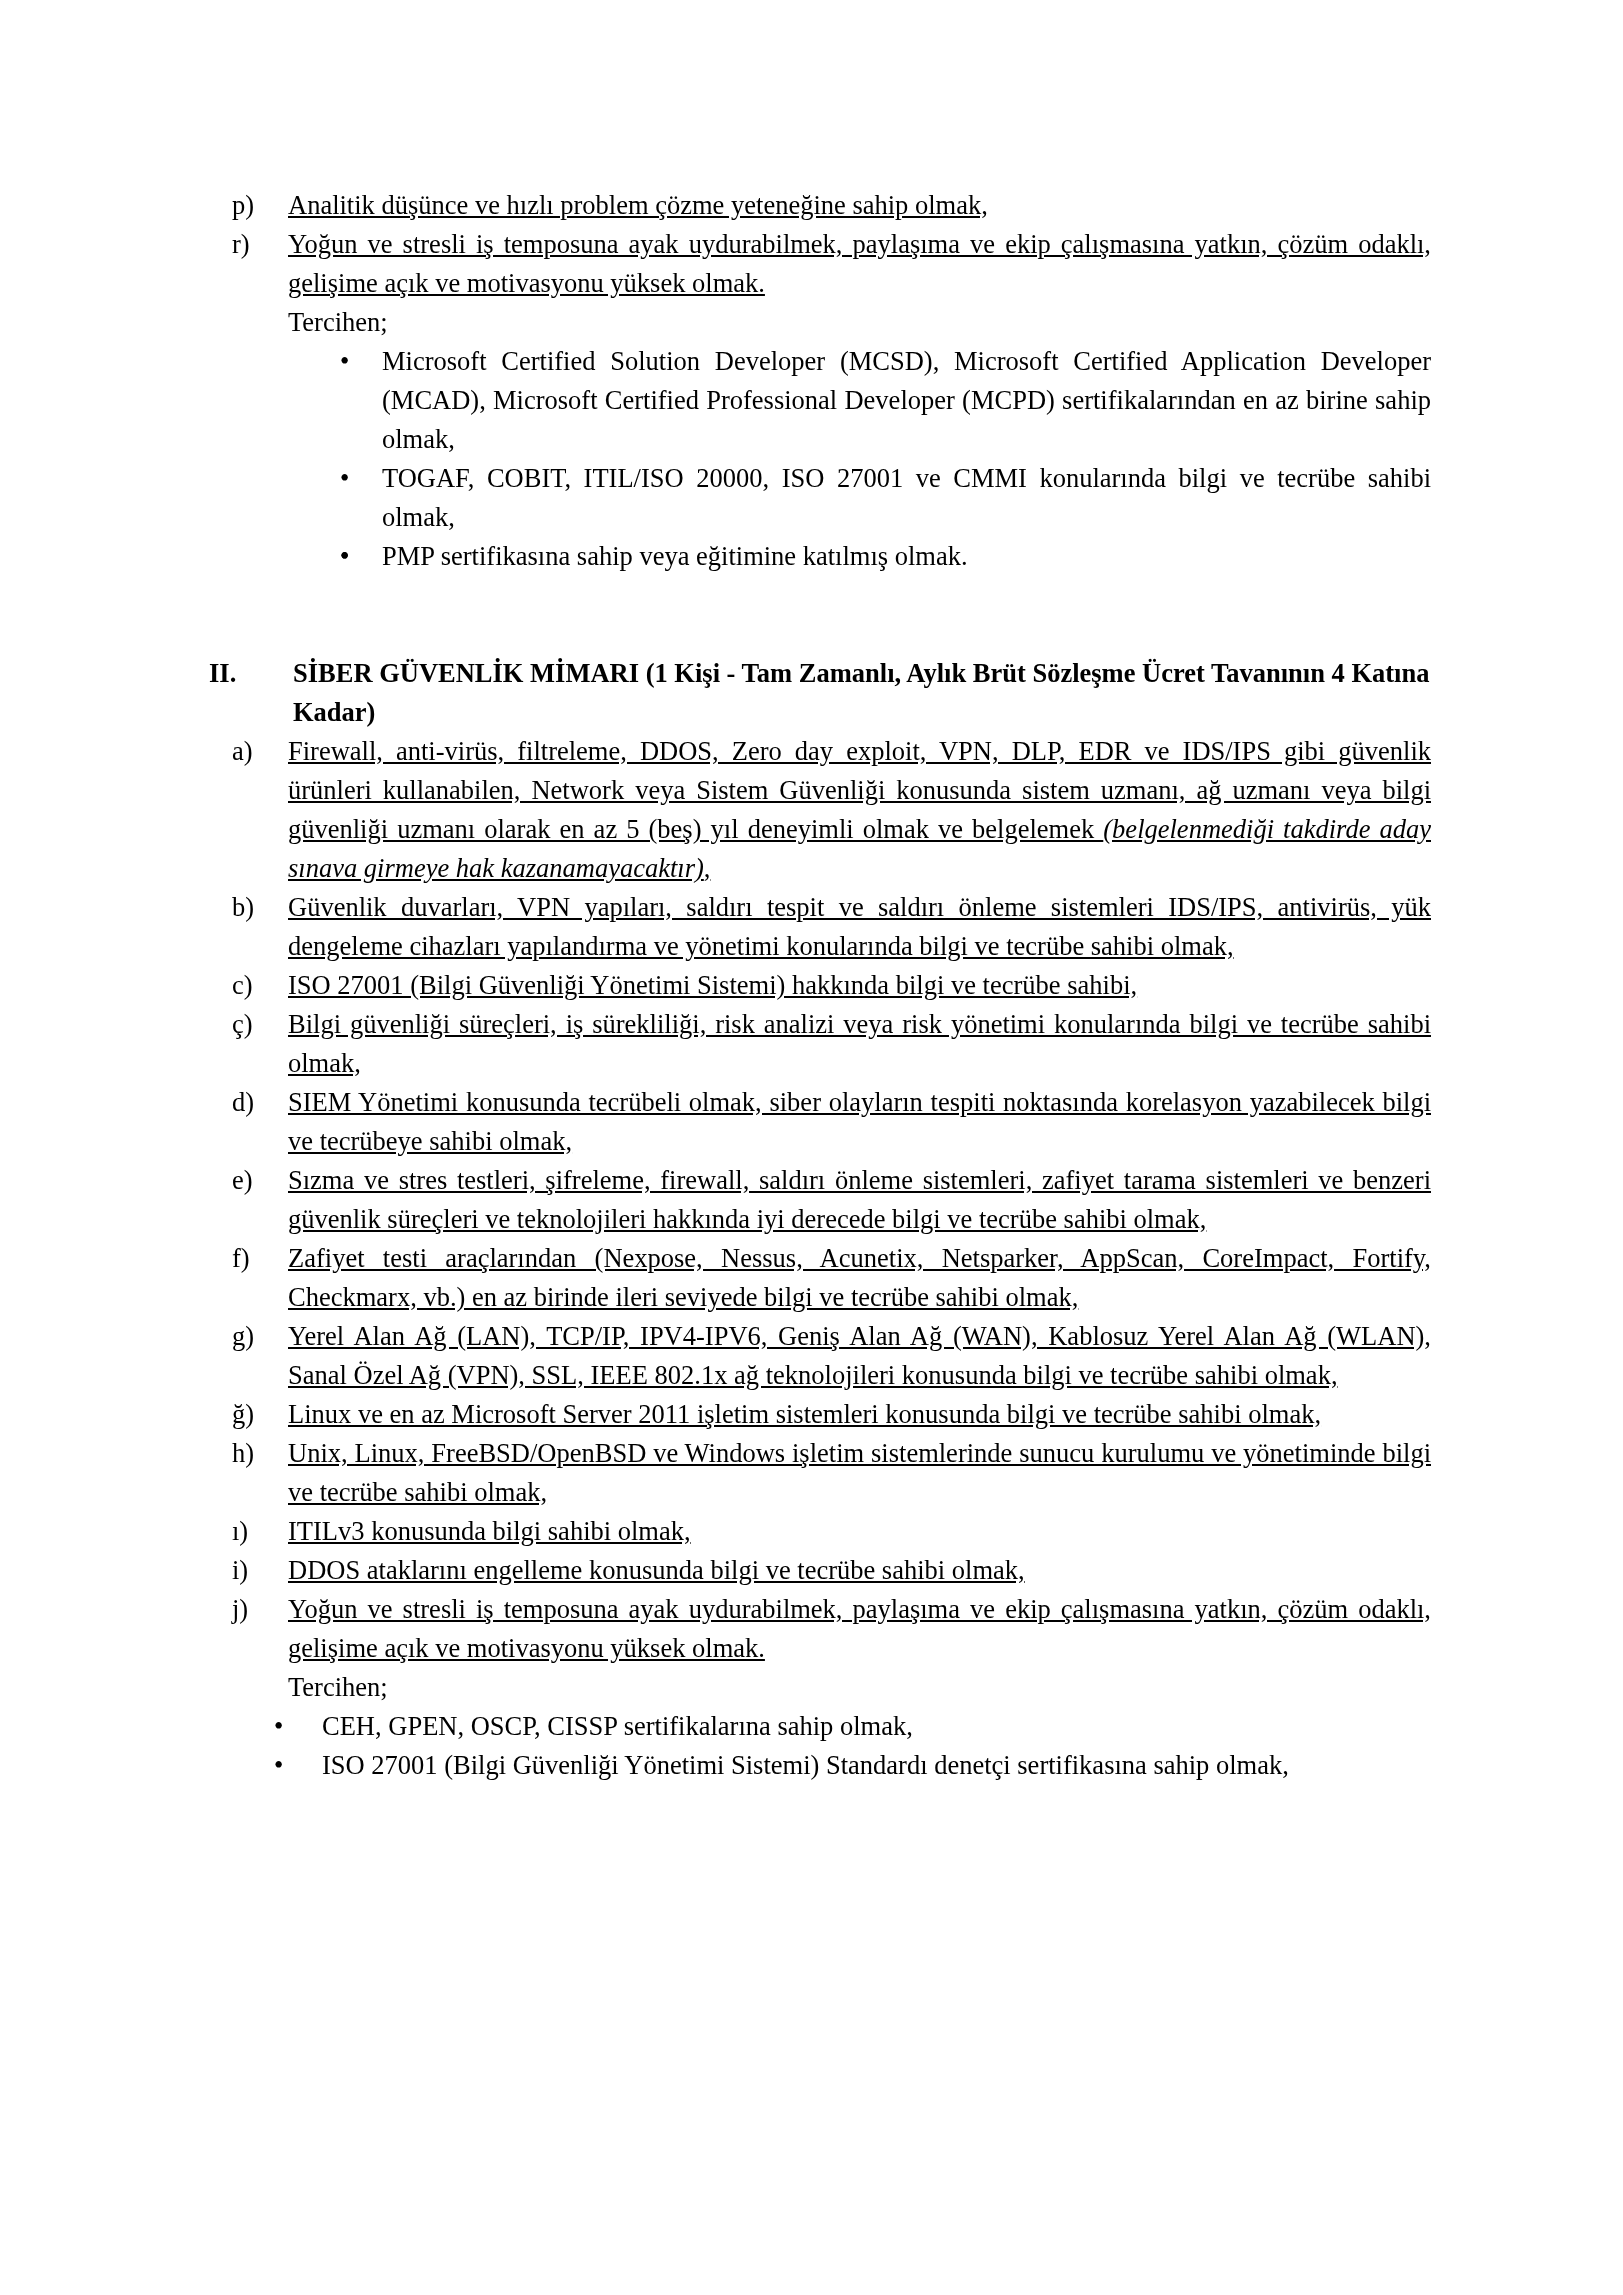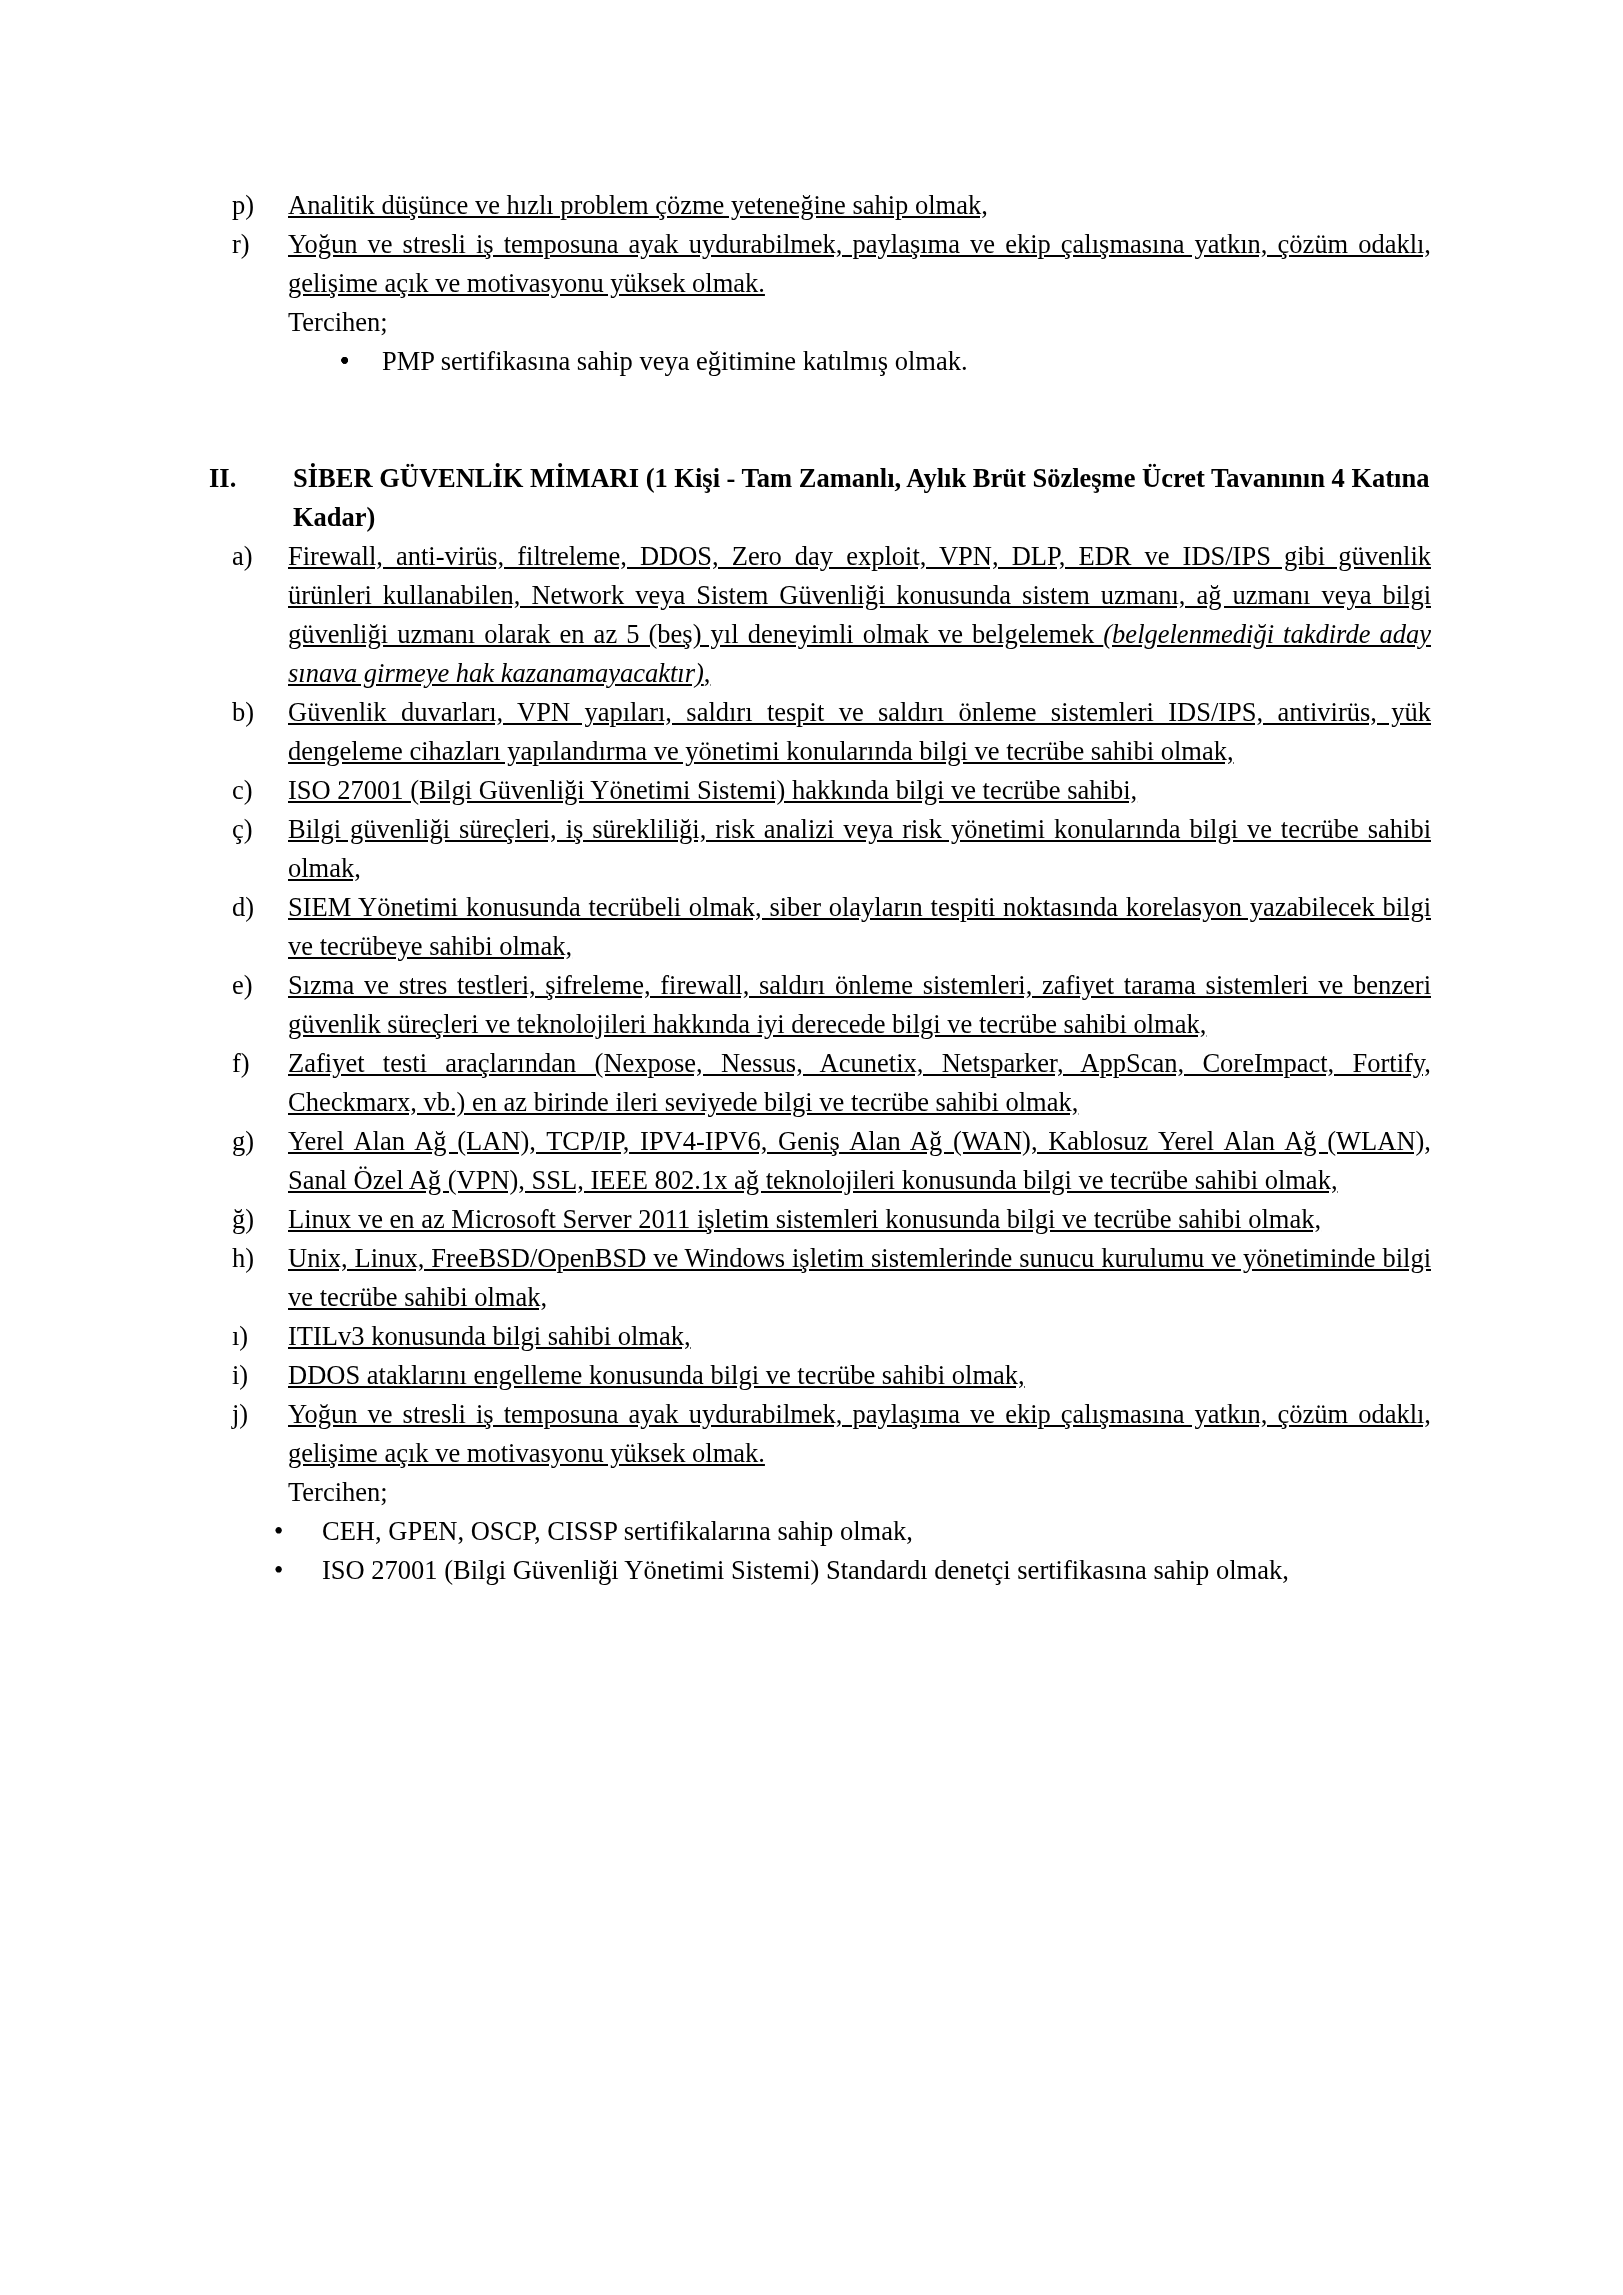--- a/index.html
+++ b/index.html
@@ -147,23 +147,25 @@
         <span class="marker">r)</span>
         <span class="body">Yoğun ve stresli iş temposuna ayak uydurabilmek, paylaşıma ve ekip çalışmasına yatkın, çözüm odaklı, gelişime açık ve motivasyonu yüksek olmak.</span>
       </li>
     </ul>
 
     <div class="tercihen">Tercihen;</div>
 
     <ul class="bullet-list bullets-deep">
       <li class="bullet-item">
         <span class="bullet-glyph">•</span>
-      </li>
-      <li class="bullet-item last-line-left">
-        <span class="bullet-glyph">•</span>
+        <span class="body">Microsoft Certified Solution Developer (MCSD), Microsoft Certified Application Developer (MCAD), Microsoft Certified Professional Developer (MCPD) sertifikalarından en az birine sahip olmak,</span>
+      </li>
+      <li class="bullet-item last-line-left">
+        <span class="bullet-glyph">•</span>
+        <span class="body">TOGAF, COBIT, ITIL/ISO 20000, ISO 27001 ve CMMI konularında bilgi ve tecrübe sahibi olmak,</span>
       </li>
       <li class="bullet-item last-line-left">
         <span class="bullet-glyph">•</span>
       </li>
       <li class="bullet-item last-line-left">
         <span class="bullet-glyph">•</span>
         <span class="body">PMP sertifikasına sahip veya eğitimine katılmış olmak.</span>
       </li>
     </ul>
 

